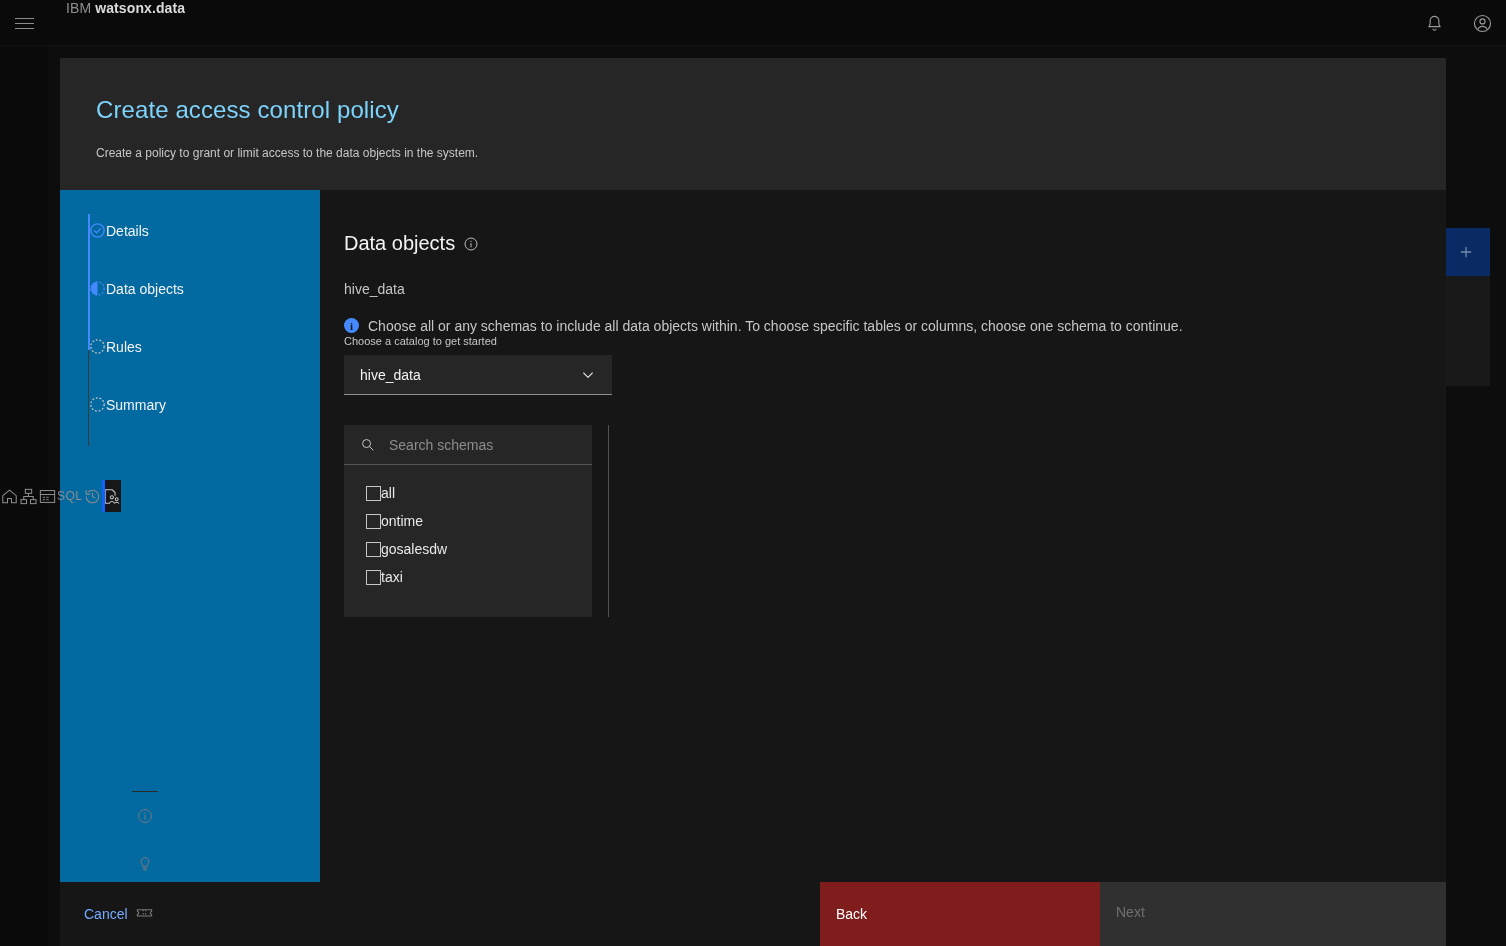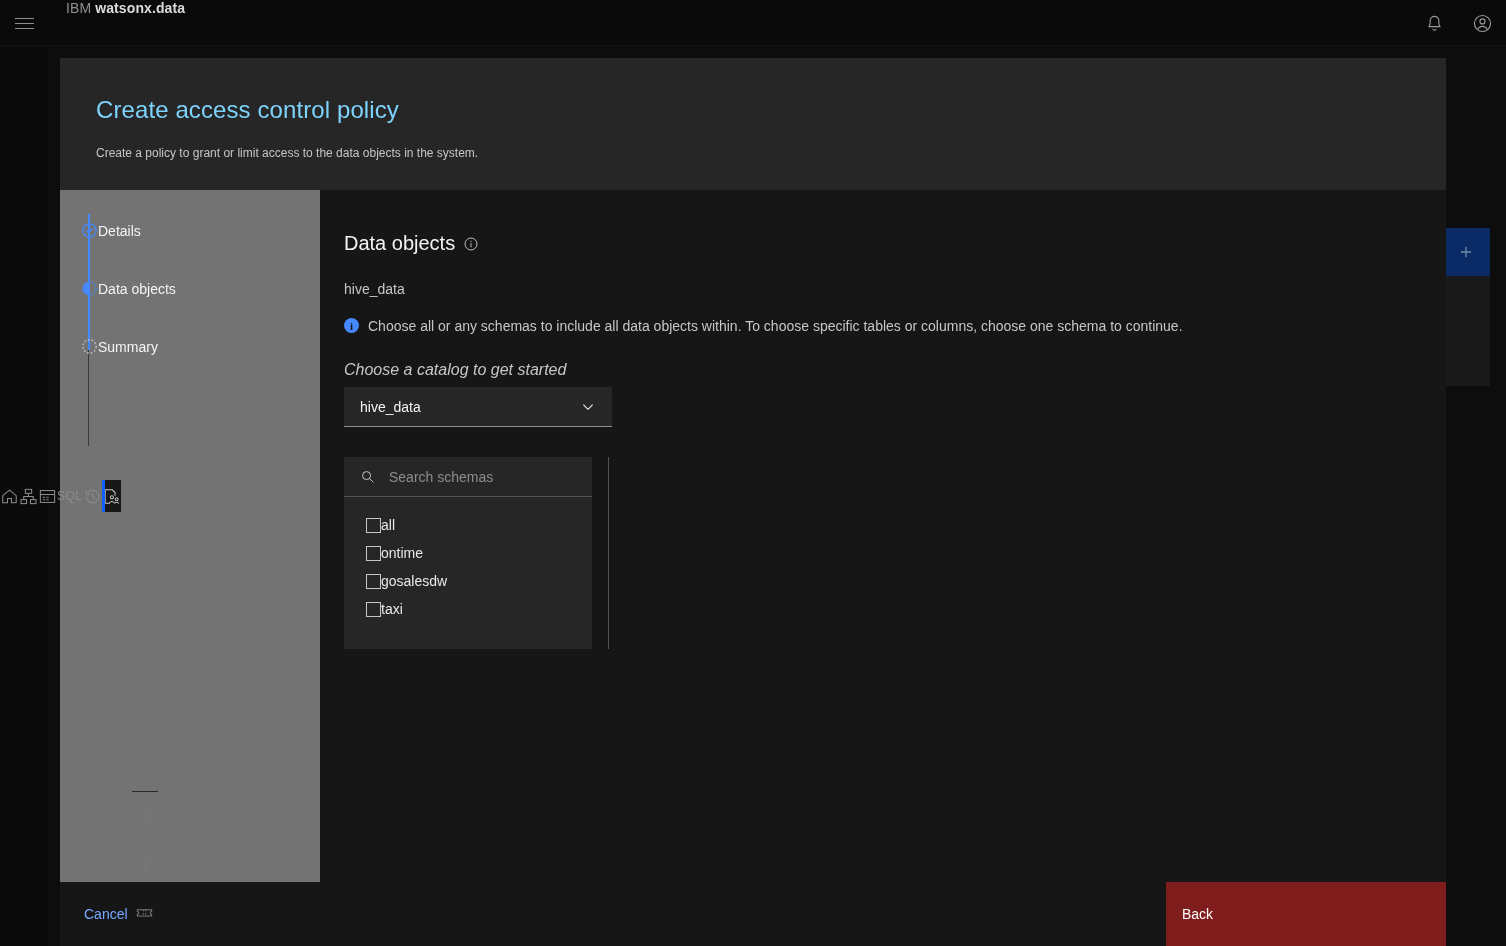--- a/index.html
+++ b/index.html
@@ -76,21 +76,21 @@
   .modal-title {
     font-size: 24px; font-weight: 400; color: #7dd3fc; letter-spacing: .1px; line-height: 36px;
   }
   .modal-sub {
     margin-top: 16px; font-size: 12px; color: #c6c6c6; line-height: 18px;
   }
   .modal-body { display: flex; flex: 1 1 auto; min-height: 0; }
 
   
   .steps {
-    width: 260px; flex: 0 0 260px; background: #737373; padding: 26px 0 0 0;
+    width: 260px; flex: 0 0 260px; background: #0369a1; padding: 26px 0 0 8px;
     position: relative;
   }
   .steps-track {
     position: absolute; left: 28px; top: 24px; width: 1px; height: 232px; background: #3a3a3a;
   }
   .steps-progress {
     position: absolute; left: 28px; top: 24px; width: 2px; height: 136px; background: #4589ff;
   }
   .step {
     display: flex; align-items: center; gap: 14px; height: 30px; margin-bottom: 28px;
@@ -109,21 +109,21 @@
   .hint-row {
     margin-top: 20px; display: flex; align-items: flex-start; gap: 9px;
     font-size: 14px; color: #c6c6c6; line-height: 18px;
   }
   .hint-icon {
     flex: 0 0 auto; width: 15px; height: 15px; border-radius: 50%;
     background: #4589ff; color: #161616; font-size: 11px; font-weight: 700;
     display: flex; align-items: center; justify-content: center; margin-top: 1px;
     font-family: "Liberation Serif", serif;
   }
-  .field-label { margin-top: 26px; font-size: 16px; color: #c6c6c6; font-style: italic; }
+  .field-label { font-size: 11px; color: #c6c6c6; }
   .select-box {
     margin-top: 8px; width: 268px; height: 40px; background: #262626;
     border-bottom: 1px solid #8d8d8d; display: flex; align-items: center;
     padding: 0 16px; justify-content: space-between;
   }
   .select-value { font-size: 14px; color: #f4f4f4; }
 
   .picker-wrap { margin-top: 30px; display: flex; }
   .picker {
     width: 248px; background: #262626;
@@ -300,20 +300,28 @@
         <div class="step">
           <span class="step-icon">
             <svg width="17" height="17" viewBox="0 0 24 24" fill="none">
               <circle cx="12" cy="12" r="9.4" stroke="#4589ff" stroke-width="1.8" stroke-dasharray="2.6 2.6"></circle>
               <path d="M12 2.6a9.4 9.4 0 0 0 0 18.8z" fill="#4589ff"></path>
             </svg>
           </span>
           <span class="step-label">Data objects</span>
         </div>
 
+        <div class="step">
+          <span class="step-icon">
+            <svg width="17" height="17" viewBox="0 0 24 24" fill="none">
+              <circle cx="12" cy="12" r="9.4" stroke="#c6c6c6" stroke-width="1.8" stroke-dasharray="2.6 2.6"></circle>
+            </svg>
+          </span>
+          <span class="step-label">Rules</span>
+        </div>
 
         <div class="step">
           <span class="step-icon">
             <svg width="17" height="17" viewBox="0 0 24 24" fill="none">
               <circle cx="12" cy="12" r="9.4" stroke="#c6c6c6" stroke-width="1.8" stroke-dasharray="2.6 2.6"></circle>
             </svg>
           </span>
           <span class="step-label">Summary</span>
         </div>
       </div>
@@ -378,15 +386,16 @@
             </div>
           </div>
           <div class="picker-divider"></div>
         </div>
       </div>
     </div>
 
     <div class="footer">
       <button class="btn btn-cancel">Cancel</button>
       <button class="btn btn-back">Back</button>
+      <button class="btn btn-next">Next</button>
     </div>
   </div>
 </div>
 
 </body></html>

